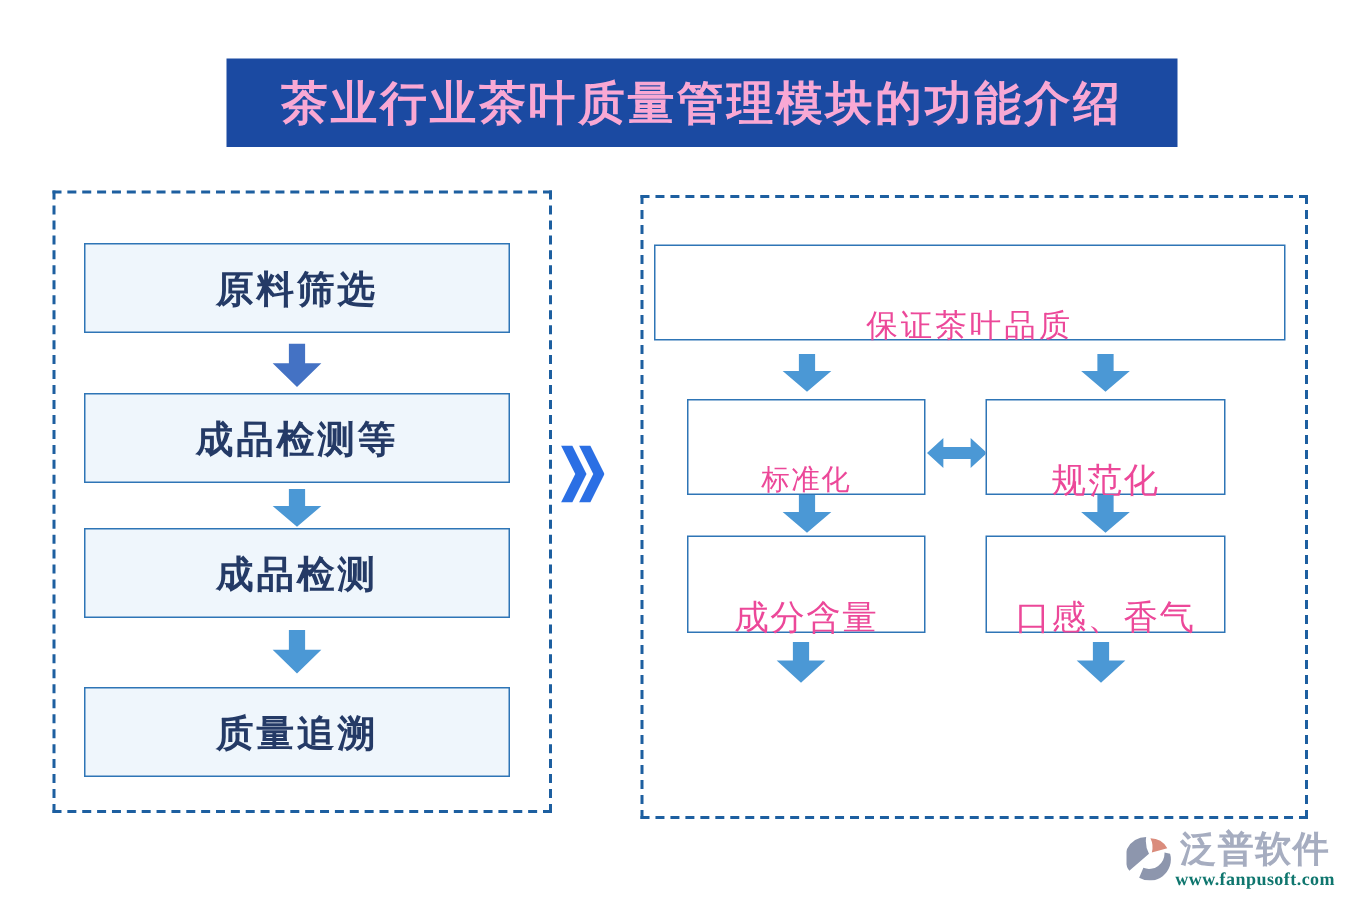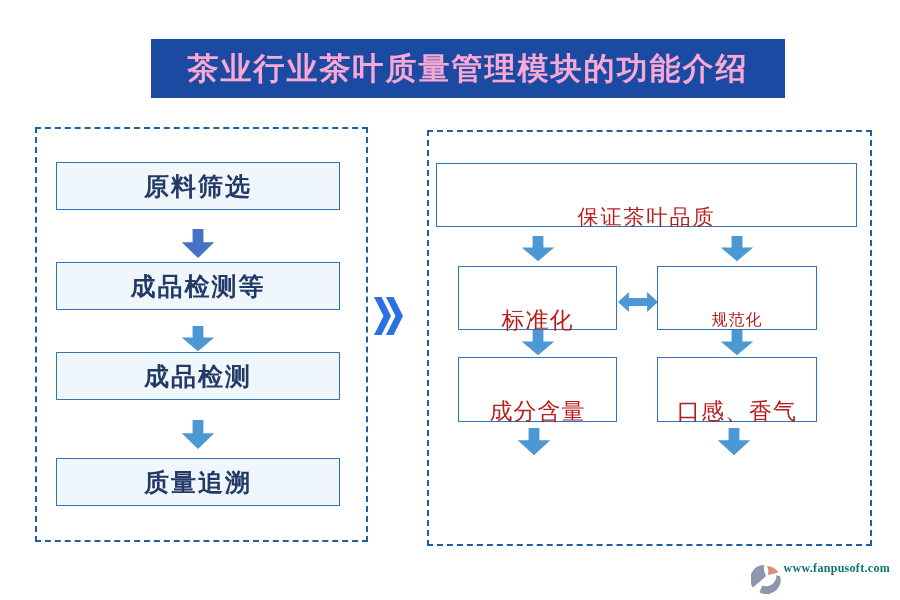--- a/index.html
+++ b/index.html
@@ -17,21 +17,21 @@
     color:#f9a8d4; font-size:31px; font-weight:600; letter-spacing:2px; white-space:nowrap;
   }
 
   
   .panel { position:absolute; border:2px dashed #1d5fa0; box-sizing:border-box; }
   .left-panel  { left:35px;  top:127px; width:333px; height:415px; }
   .right-panel { left:427px; top:130px; width:445px; height:416px; }
 
   
   .lbox {
-    position:absolute; left:19px; width:284px; height:48px;
+    position:absolute; left:19px; width:284px; height:60px;
     background:#eff6fc; border:1.5px solid #2e75b6; box-sizing:border-box;
     display:flex; align-items:center; justify-content:center;
   }
   .lbox span { font-size:25px; font-weight:600; letter-spacing:2px; color:#243a66; white-space:nowrap; }
   .b1{top:33px} .b2{top:133px} .b3{top:223px} .b4{top:329px}
 
   
   .darr { position:absolute; display:block; }
   .left-panel .darr { left:144px; width:34px; }
   .a1{top:100px;height:30px} .a2{top:197px;height:26px} .a3{top:291px;height:30px}
@@ -40,24 +40,24 @@
 
   
   .chevron { position:absolute; left:374px; top:297px; width:29px; height:38px; }
   .chevron path { fill:#2b6fe4; }
 
   
   .rbox {
     position:absolute; background:#ffffff; border:1.5px solid #2e75b6; box-sizing:border-box;
     display:flex; align-items:center; justify-content:center;
   }
-  .rbox span { color:#b91c1c; letter-spacing:1px; white-space:nowrap;margin-top:44px; }
+  .rbox span { color:#ec4899; letter-spacing:1px; white-space:nowrap;margin-top:44px; }
   .goal   { left:7px;   top:31px;  width:421px; height:64px; }  .goal span   { font-size:21px; letter-spacing:2px; }
-  .std    { left:29px;  top:134px; width:159px; height:64px; }  .std span    { font-size:23px; }
-  .spec   { left:228px; top:134px; width:160px; height:64px; }  .spec span   { font-size:16px; }
+  .std    { left:29px;  top:134px; width:159px; height:64px; }  .std span    { font-size:19px; }
+  .spec   { left:228px; top:134px; width:160px; height:64px; }  .spec span   { font-size:23px; }
   .comp   { left:29px;  top:225px; width:159px; height:65px; }  .comp span   { font-size:23px; }
   .taste  { left:228px; top:225px; width:160px; height:65px; }  .taste span  { font-size:23px; }
   .rfoot  { left:7px;   top:323px; width:421px; height:68px; }  .rfoot span  { font-size:24px; }
 
   .right-panel .darr { width:34px; }
   .ra1{left:92px;  top:104px; height:26px} .ra2{left:291px; top:104px; height:26px}
   .ra3{left:92px;  top:198px; height:26px} .ra4{left:291px; top:198px; height:26px}
   .ra5{left:88px;  top:296px; height:28px} .ra6{left:288px; top:296px; height:28px}
   .lr-arrow { position:absolute; left:189px; top:159px; width:40px; height:22px; }
   .lr-arrow path { fill:#4b98d5; }
@@ -155,17 +155,18 @@
 
   </section>
 
   <footer class="watermark">
     <svg class="wm-icon" viewBox="0 0 32 32">
       <path fill="#8d96ad" d="M14 1 A15 15 0 0 0 2 25 L16 13 A19 19 0 0 1 14 1 Z"></path>
       <path fill="#8d96ad" d="M31 13 A15 15 0 0 1 9 30 L12 23 A11 11 0 0 0 27 12 Z"></path>
       <path fill="#da8c7c" d="M17 2 A14 14 0 0 1 29 9 L18 12 A14 14 0 0 0 17 2 Z"></path>
     </svg>
     <div class="wm-col">
+      <span class="wm-brand">泛普软件</span>
       <span class="wm-url">www.fanpusoft.com</span>
     </div>
   </footer>
 
 </div>
 
 </body></html>

